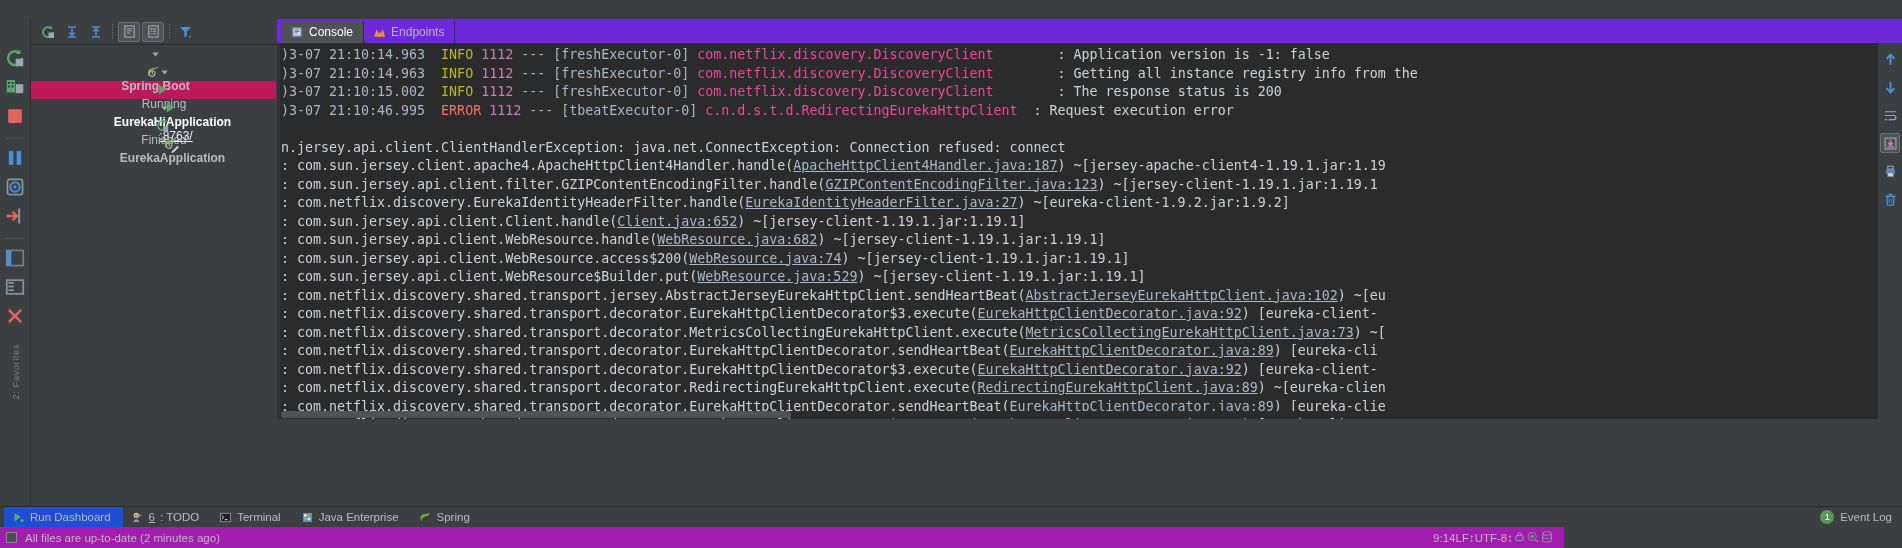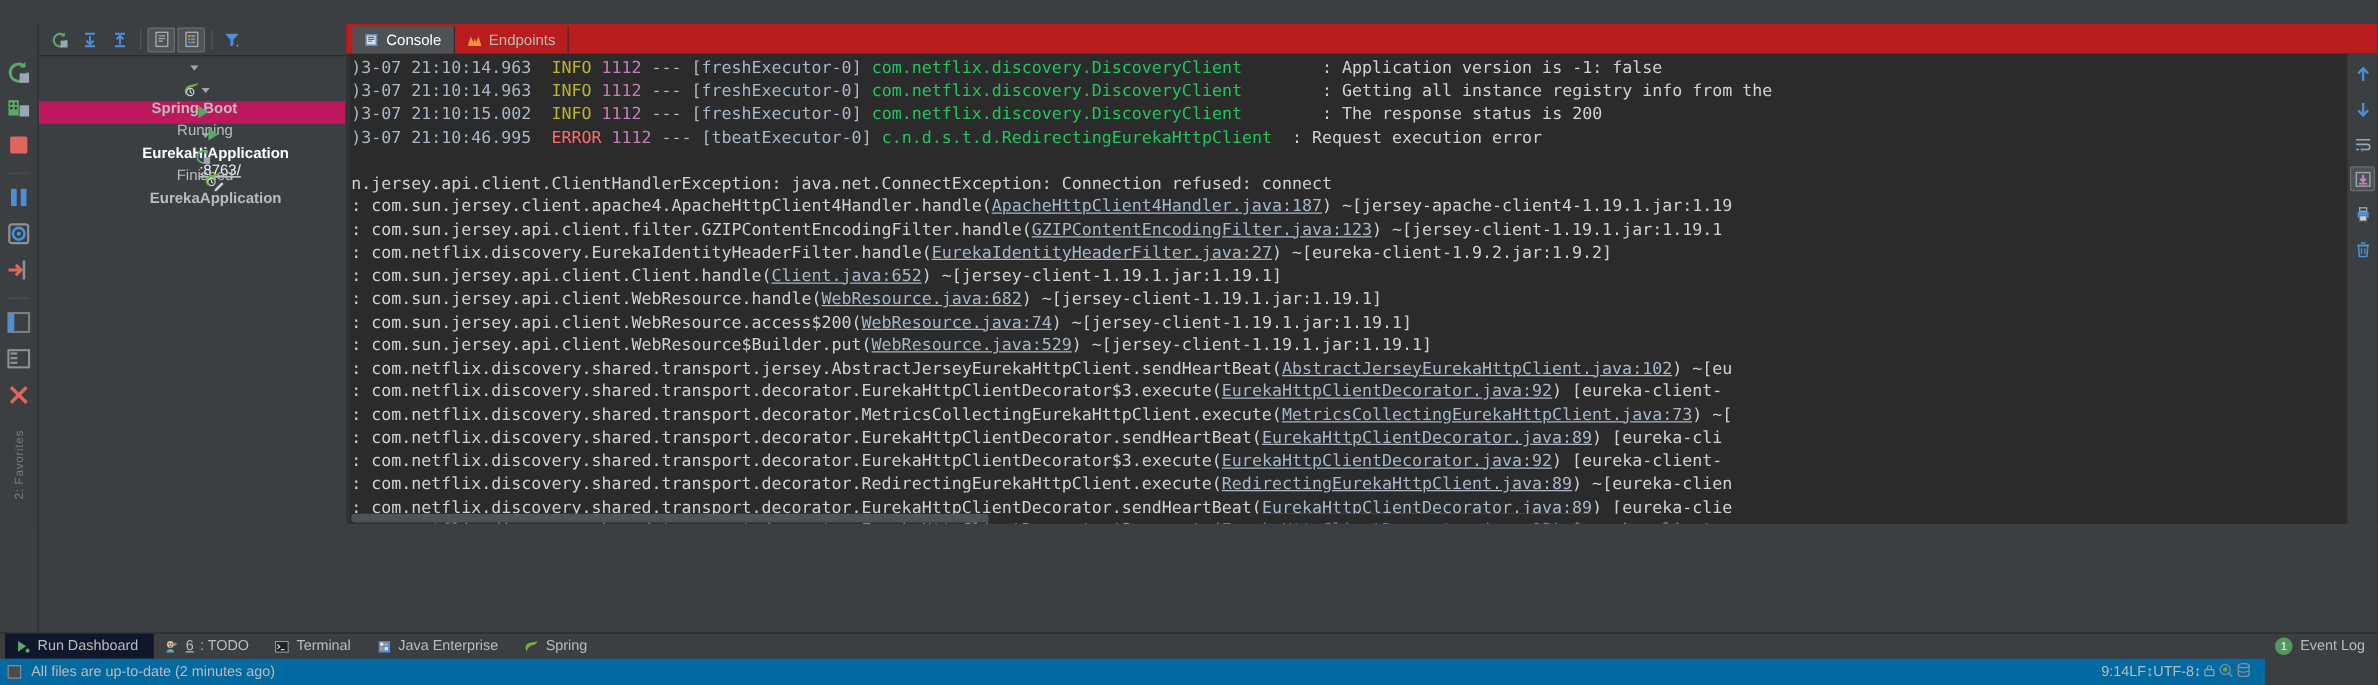--- a/index.html
+++ b/index.html
@@ -67,21 +67,21 @@
   .trow.sel .tport { color: #e8eef7; }
   .penico { margin-left: 6px; display: inline-flex; }
 
   
   .consolewrap {
     position: absolute; left: 277px; top: 19px; width: 1625px; height: 400px;
     background: #3c3f41;
   }
   .tabbar {
     position: absolute; left: 0; top: 0; width: 100%; height: 24px;
-    background: #b91c1c; display: flex; align-items: flex-end; padding-left: 5px;
+    background: #6d28d9; display: flex; align-items: flex-end; padding-left: 5px;
   }
   .tab {
     height: 22px; display: flex; align-items: center; gap: 5px;
     padding: 0 10px 0 8px; color: #bbbbbb; font-size: 12px; white-space: nowrap;
     border-right: 1px solid #2f3133;
   }
   .tab.active { background: #4e5254; color: #ffffff; }
 
   .logarea {
     position: absolute; left: 0; top: 24px; width: 1625px; height: 376px;
@@ -96,21 +96,21 @@
   .logline {
     height: 18.5px; line-height: 18.5px; white-space: pre;
     font-family: "DejaVu Sans Mono", "Liberation Mono", monospace;
     font-size: 13.3px; color: #a9b7c6;
   }
   .c-gray   { color: #a9b7c6; }
   .c-info   { color: #bbb529; }
   .c-error  { color: #ff6b68; }
   .c-pid    { color: #c77dbb; }
   .c-thread { color: #a9b7c6; }
-  .c-logger { color: #22c55e; }
+  .c-logger { color: #ec4899; }
   .c-msg    { color: #cfd2d4; }
   .c-link   { color: #a9b7c6; text-decoration: underline; }
 
   
   .consoleactions {
     position: absolute; right: 0; top: 24px; width: 25px; height: 376px;
     background: #3c3f41; border-left: 1px solid #2b2b2b;
     display: flex; flex-direction: column; align-items: center; padding-top: 6px; gap: 8px;
   }
   .cabtn { width: 20px; height: 20px; display: flex; align-items: center; justify-content: center;
@@ -126,29 +126,29 @@
   
   .bottombar {
     position: absolute; left: 0; bottom: 21px; width: 1902px; height: 21px;
     background: #3c3f41; border-top: 1px solid #2b2b2b;
     display: flex; align-items: center; padding-left: 4px;
   }
   .btab {
     height: 20px; display: flex; align-items: center; gap: 5px; padding: 0 12px 0 8px;
     color: #bbbbbb; font-size: 11.5px; white-space: nowrap;
   }
-  .btab.active { background: #0f172a; }
+  .btab.active { background: #1d4ed8; }
   .btab u { text-decoration: underline; }
   .bottombar .br { margin-left: auto; display: flex; align-items: center; gap: 6px; padding-right: 10px; }
   .eventlog { color: #bbbbbb; font-size: 11.5px; display: flex; align-items: center; gap: 6px; }
 
   
   .statusbar {
-    position: absolute; left: 0; bottom: 0; width: 1812px; height: 21px;
-    background: #0369a1; display: flex; align-items: center; padding-left: 6px;
+    position: absolute; left: 0; bottom: 0; width: 1564px; height: 21px;
+    background: #a21caf; display: flex; align-items: center; padding-left: 6px;
   }
   .statusbar .sbtext { color: #bbbbbb; font-size: 11.5px; margin-left: 8px; }
   .statusbar .sright { margin-left: auto; display: flex; align-items: center; padding-right: 10px; }
   .statusbar .sright span { color: #bbbbbb; font-size: 11.5px; white-space: nowrap; }
   .sqbox { width: 11px; height: 11px; border: 1px solid #888b8d; background: #4a4d4f; }
 
   .badge {
     width: 14px; height: 14px; border-radius: 50%; background: #57965c; color: #fff;
     font-size: 9px; display: flex; align-items: center; justify-content: center;
     font-family: "Liberation Sans", sans-serif;

